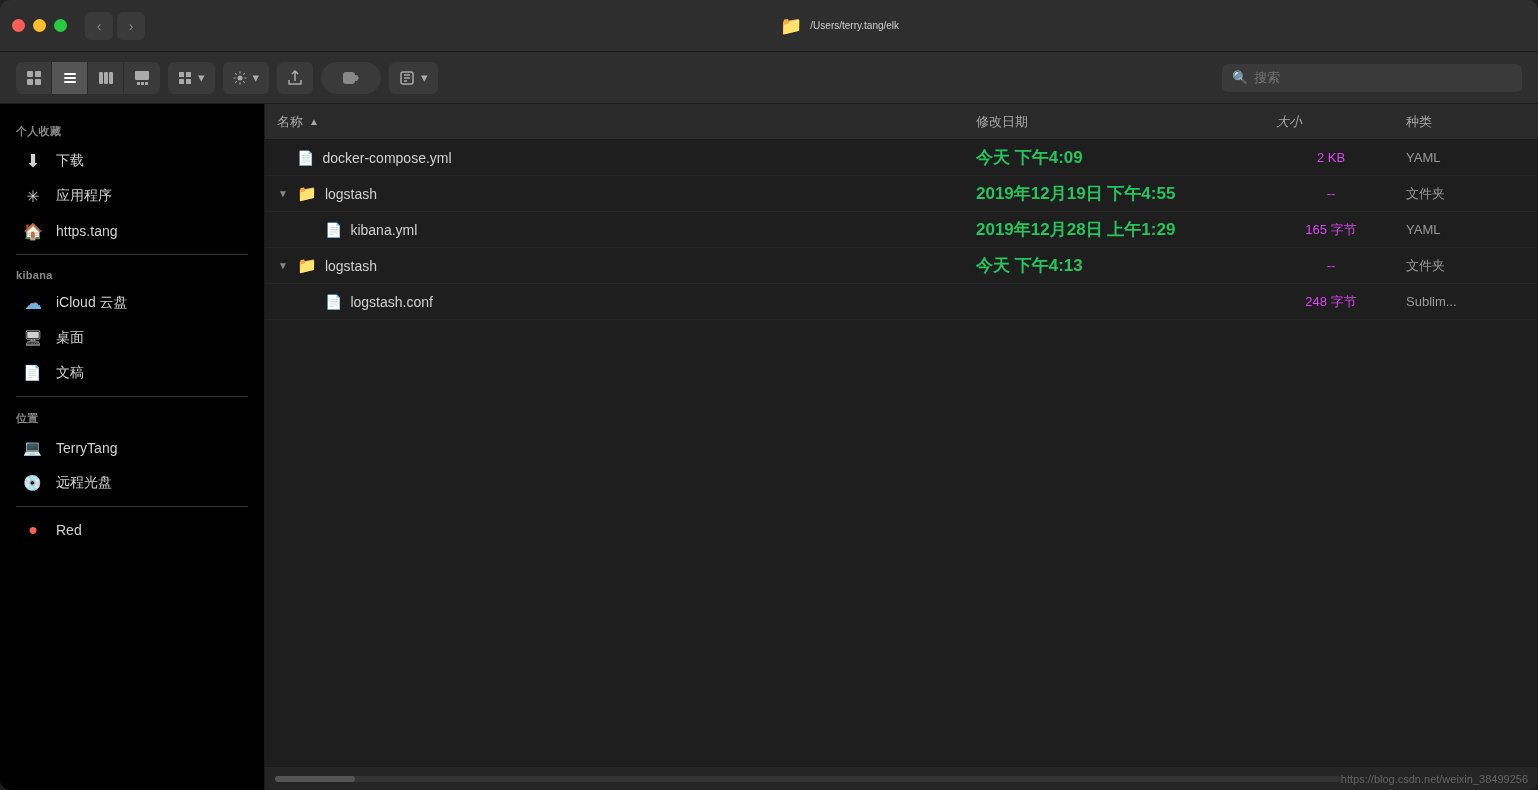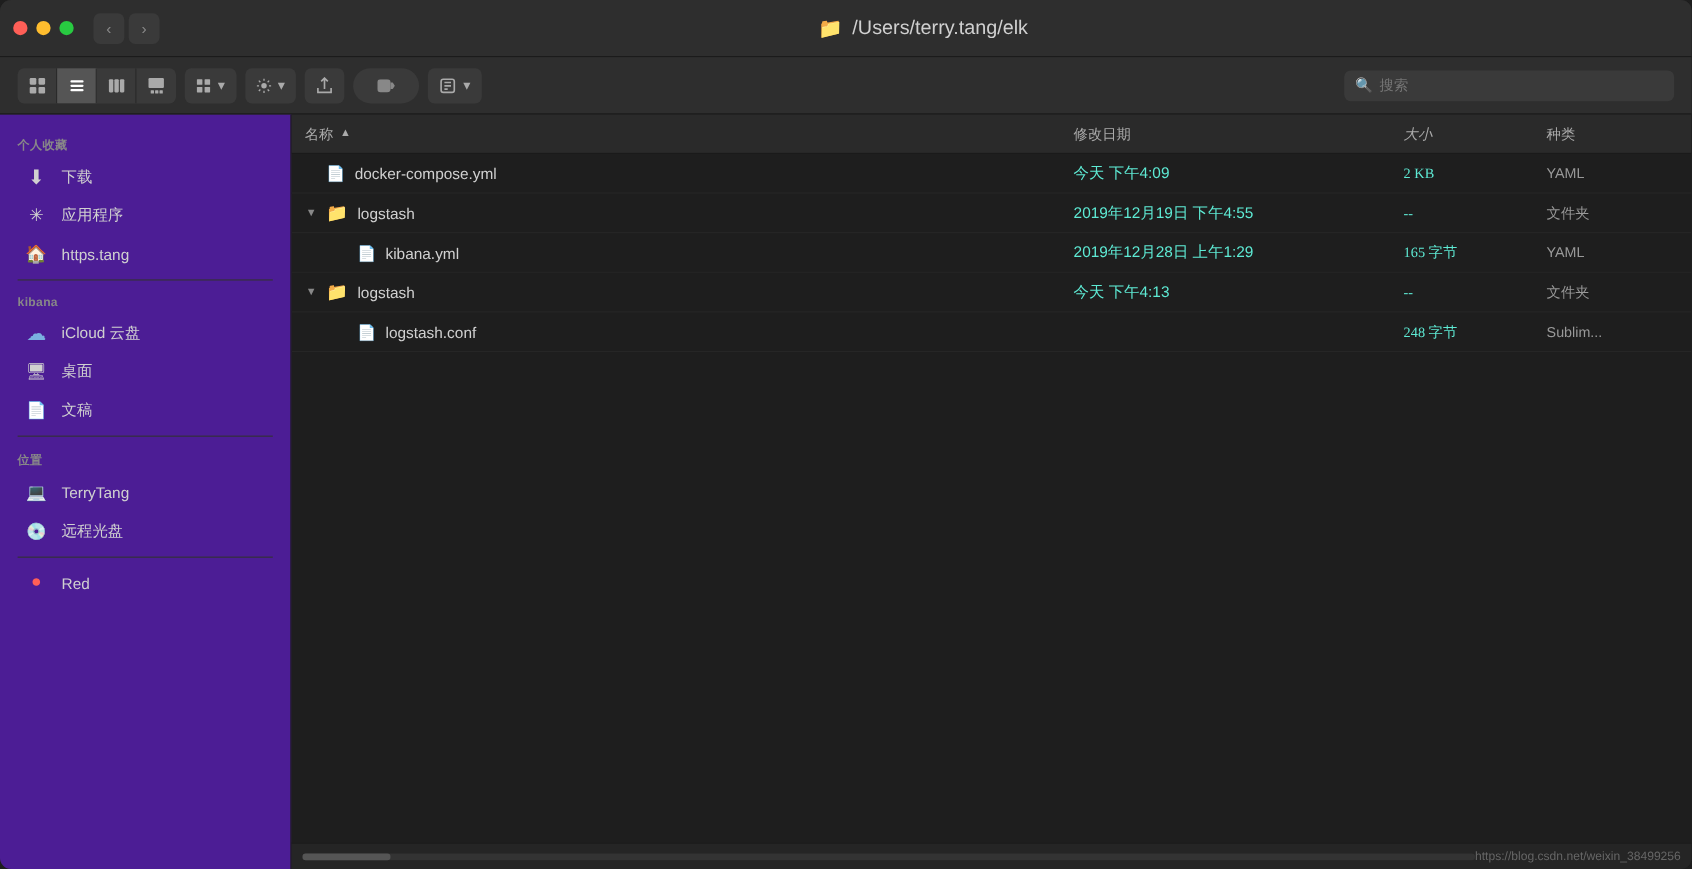--- a/index.html
+++ b/index.html
@@ -77,21 +77,21 @@
       gap: 8px;
     }
 
     .title-folder-icon {
       color: #6ca0dc;
       font-size: 18px;
     }
 
     .title-path {
       color: #d0d0d0;
-      font-size: 18px;
+      font-size: 10px;
       font-weight: 500;
     }
 
     
     .toolbar {
       background: #2e2e2e;
       height: 52px;
       display: flex;
       align-items: center;
       padding: 0 16px;
@@ -191,21 +191,21 @@
     
     .main-content {
       display: flex;
       flex: 1;
       overflow: hidden;
     }
 
     
     .sidebar {
       width: 265px;
-      background: #4c1d95;
+      background: #000000;
       flex-shrink: 0;
       overflow-y: auto;
       padding: 12px 0;
       border-right: 1px solid #1a1a1a;
     }
 
     .sidebar-section-header {
       font-size: 11px;
       font-weight: 600;
       color: #888;
@@ -322,31 +322,31 @@
       display: flex;
       align-items: center;
       gap: 8px;
       font-size: 14px;
       color: #d0d0d0;
       padding-left: 28px;
     }
 
     .file-row-date {
       width: 300px;
-      font-size: 14px;
-      color: #5eead4;
+      font-size: 17px;
+      color: #22c55e;
+      font-weight: bold;
     }
 
     .file-row-size {
       width: 130px;
       font-size: 13px;
-      color: #5eead4;
-      text-align: left;
+      color: #d946ef;
+      text-align: center;
       padding-right: 20px;
-      font-family: Liberation Serif, serif;
     }
 
     .file-row-type {
       width: 120px;
       font-size: 13px;
       color: #999;
     }
 
     .folder-icon {
       color: #6ca0dc;

